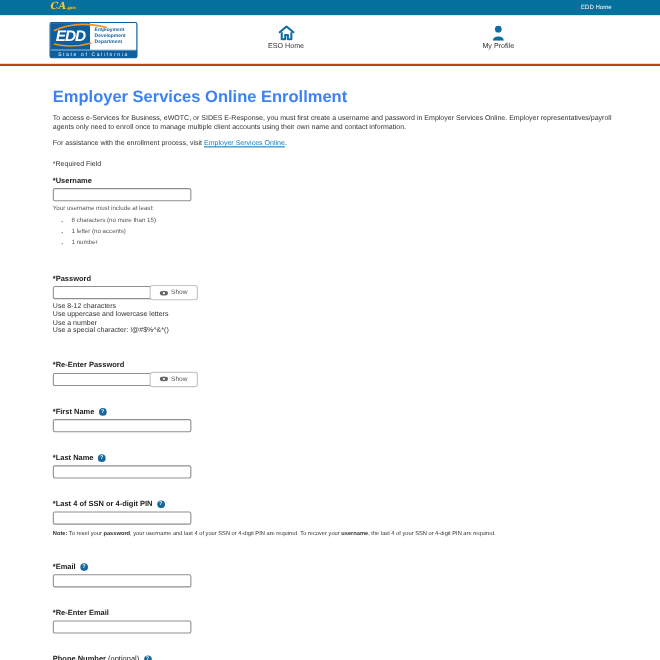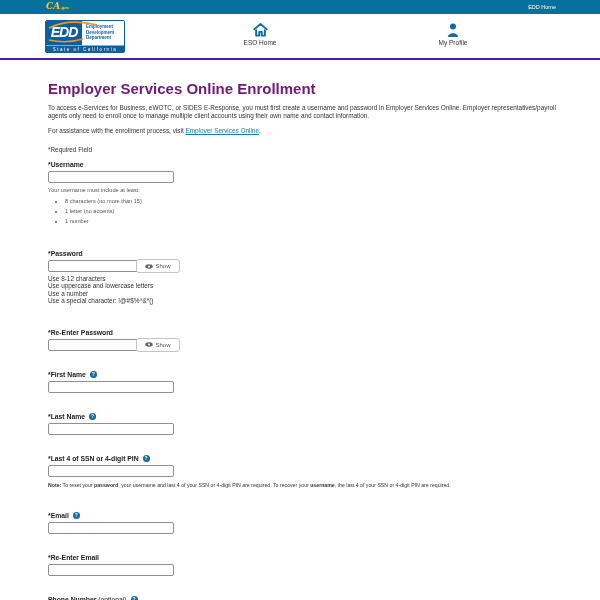--- a/index.html
+++ b/index.html
@@ -14,21 +14,21 @@
     position:absolute; left:46px; top:0px; color:#fdc62f;
     font-family:"DejaVu Serif", serif; font-style:italic; font-weight:bold;
     font-size:9px; line-height:13px; cursor:pointer;
   }
   .ca-logo .gov { font-size:4px; font-style:italic; }
   .topbar-link {
     position:absolute; right:44px; top:4px; color:#ffffff; font-size:5.5px;
     text-decoration:none; cursor:pointer;
   }
   
-  .header { height:46px; background:#fff; border-bottom:2px solid #4c1d95; position:relative; }
+  .header { height:46px; background:#fff; border-bottom:2px solid #c2410c; position:relative; }
   .edd-logo {
     position:absolute; left:45px; top:6px; width:80px; height:33px;
     border:1px solid #0f5f9e; border-radius:2px; overflow:hidden; background:#0f5f9e; cursor:pointer;
   }
   .edd-top { position:relative; height:24px; background:#fff; display:flex; }
   .edd-acronym {
     width:36px; background:#0f5f9e; color:#fff; font-style:italic; font-weight:bold;
     font-size:14px; line-height:23px; text-align:center; letter-spacing:-1px;
   }
   .edd-dept { flex:1; background:#fff; padding:3px 0 0 4px; }
@@ -41,21 +41,21 @@
   .swoosh-under { position:absolute; left:2px; top:17px; pointer-events:none; }
   .nav-item {
     position:absolute; top:9px; width:70px; text-align:center;
     font-size:6.5px; color:#333; cursor:pointer;
   }
   .nav-item svg { display:block; margin:0 auto 2px; }
   .nav-home { left:225px; }
   .nav-profile { left:418px; }
   
   .content { margin-left:48px; width:512px; }
-  h1 { font-size:15px; font-weight:700; color:#701a75; margin:20px 0 0; letter-spacing:0; }
+  h1 { font-size:15px; font-weight:700; color:#3b82f6; margin:20px 0 0; letter-spacing:0; }
   .intro { font-size:6.4px; line-height:8px; margin:7px 0 0; color:#333; }
   .assist { font-size:6.4px; margin:7px 0 0; color:#333; }
   .assist a { color:#147cb3; text-decoration:underline; cursor:pointer; }
   .required { font-size:6.4px; margin-top:12px; color:#333; }
   .field { margin-top:20px; }
   .field.first { margin-top:8px; }
   .field.big { margin-top:24px; }
   .f-label { display:block; font-size:6.8px; font-weight:bold; color:#1b1b1b; margin-bottom:3px; }
   .opt { font-weight:normal; }
   .text-input {

